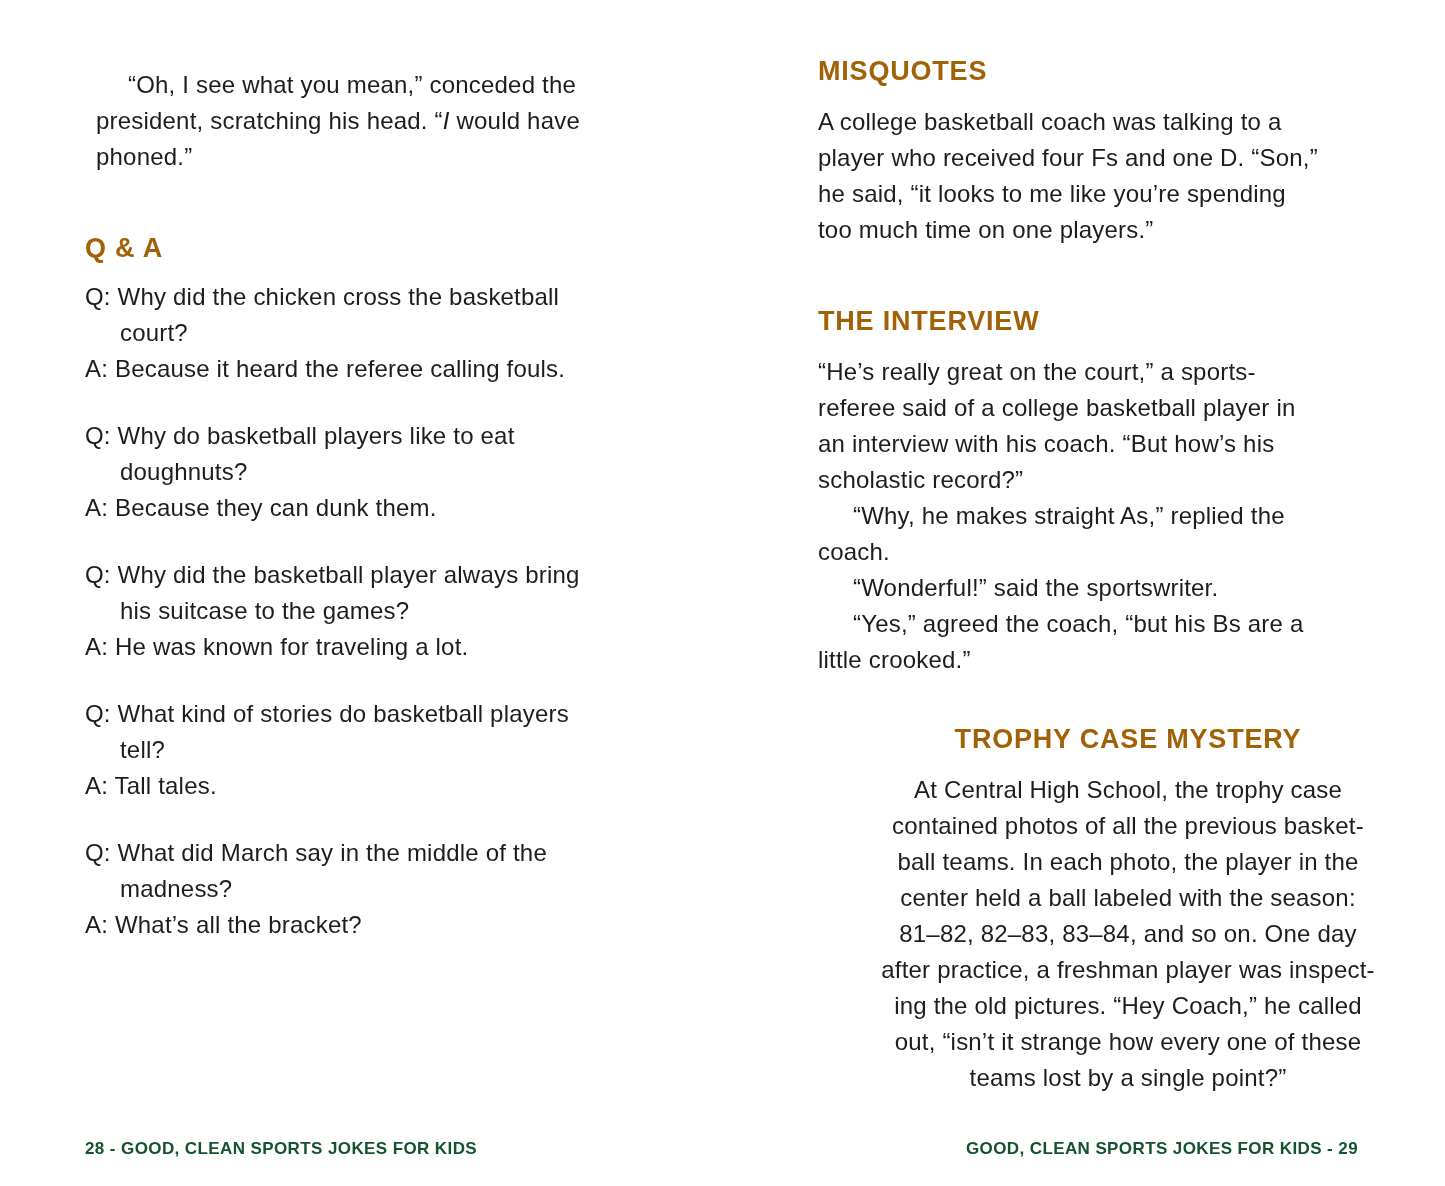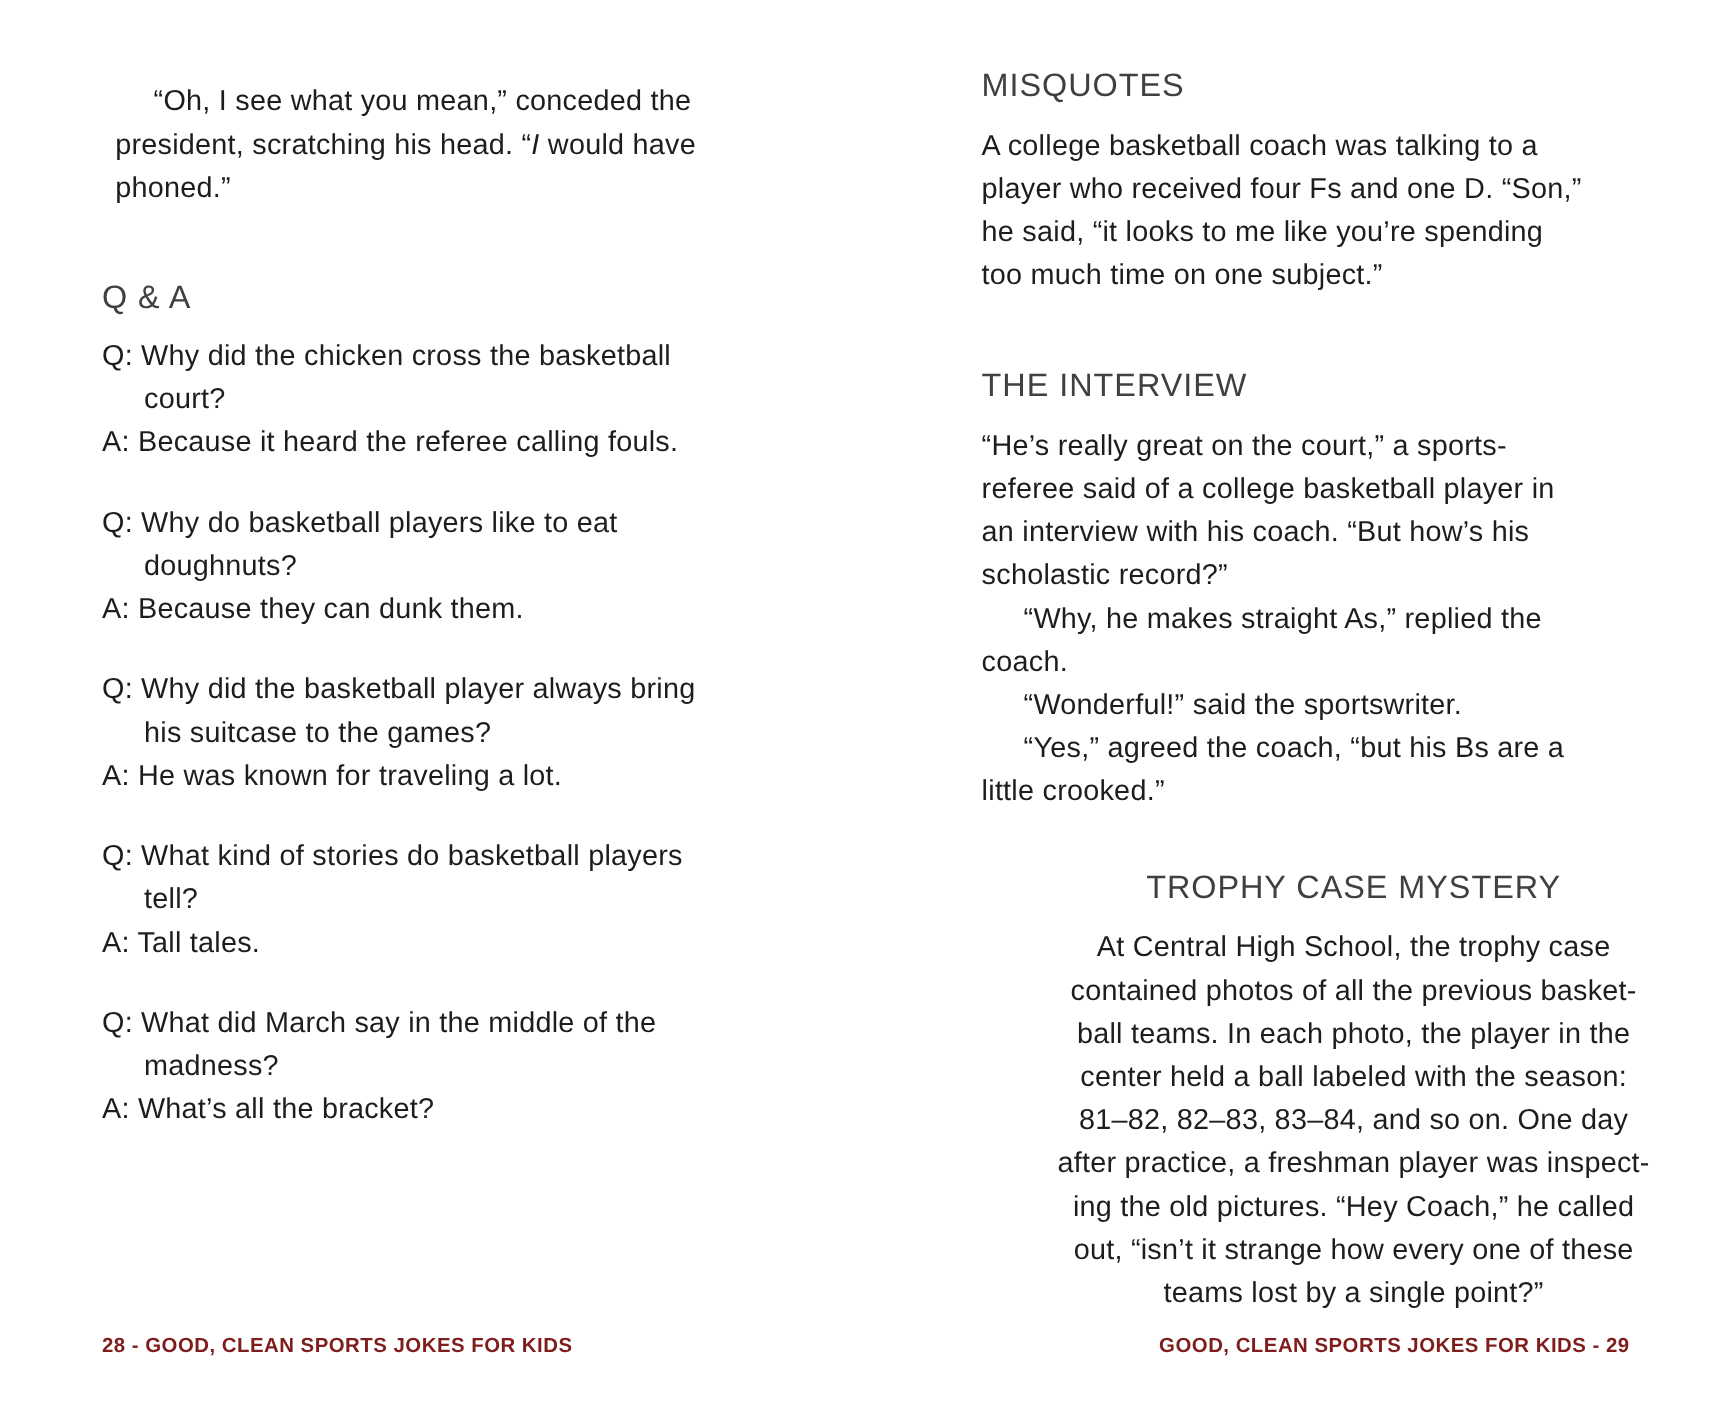--- a/index.html
+++ b/index.html
@@ -7,33 +7,33 @@
     width:1445px;height:1186px;background:#ffffff;position:relative;
     font-family:"Liberation Sans", sans-serif;color:#1d1d1d;overflow:hidden;
   }
   .col{position:absolute;top:56px;width:620px;}
   .col-left{left:85px;}
   .col-right{left:818px;}
   .line{font-size:24px;line-height:36px;white-space:nowrap;letter-spacing:0.2px;}
   .first-indent{padding-left:32px;}
   .ind{padding-left:35px;}
   .head{
-    font-size:27px;font-weight:400;letter-spacing:0.8px;color:#404040;
+    font-size:27px;font-weight:700;letter-spacing:0.8px;color:#a16207;
     margin:0;line-height:30px;white-space:nowrap;
   }
   .intro{margin:11px;}
   .qa-heading{margin-top:58px;margin-bottom:16px;}
   .qa-item{margin-bottom:31px;}
   .section{margin-top:58px;}
   .section:first-child{margin-top:0;}
   .section .head{margin-bottom:18px;}
   .section-trophy{margin-top:46px;text-align:center;}
   .footer{
-    position:absolute;top:1110px;font-size:17px;font-weight:800;
-    letter-spacing:0.4px;line-height:24px;color:#7f1d1d;white-space:nowrap;
+    position:absolute;top:1137px;font-size:17px;font-weight:800;
+    letter-spacing:0.4px;line-height:24px;color:#14532d;white-space:nowrap;
   }
   .footer-left{left:85px;}
   .footer-right{right:87px;}
   em{font-style:italic;}
 </style>
 </head>
 <body>
 
 <div>
 
@@ -77,21 +77,21 @@
   </div>
 
   <div class="col col-right">
 
     <div class="section">
       <h2 class="head">MISQUOTES</h2>
       <div>
         <div class="line">A college basketball coach was talking to a</div>
         <div class="line">player who received four Fs and one D. “Son,”</div>
         <div class="line">he said, “it looks to me like you’re spending</div>
-        <div class="line">too much time on one subject.”</div>
+        <div class="line">too much time on one players.”</div>
       </div>
     </div>
 
     <div class="section">
       <h2 class="head">THE INTERVIEW</h2>
       <div>
         <div class="line">“He’s really great on the court,” a sports-</div>
         <div class="line">referee said of a college basketball player in</div>
         <div class="line">an interview with his coach. “But how’s his</div>
         <div class="line">scholastic record?”</div>

